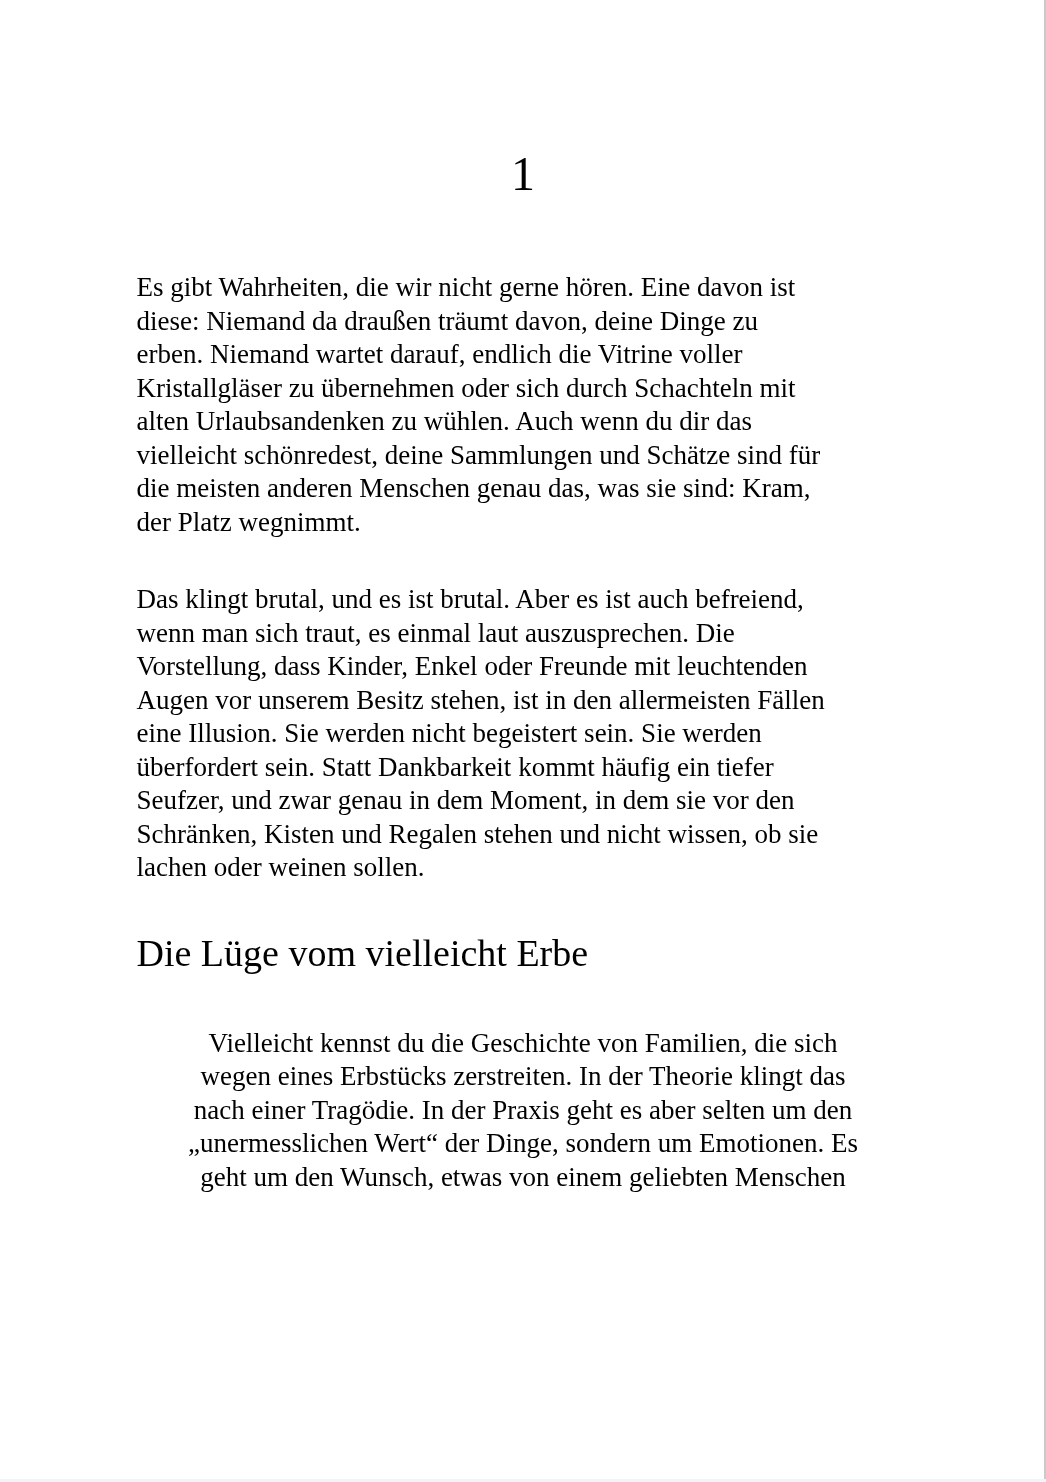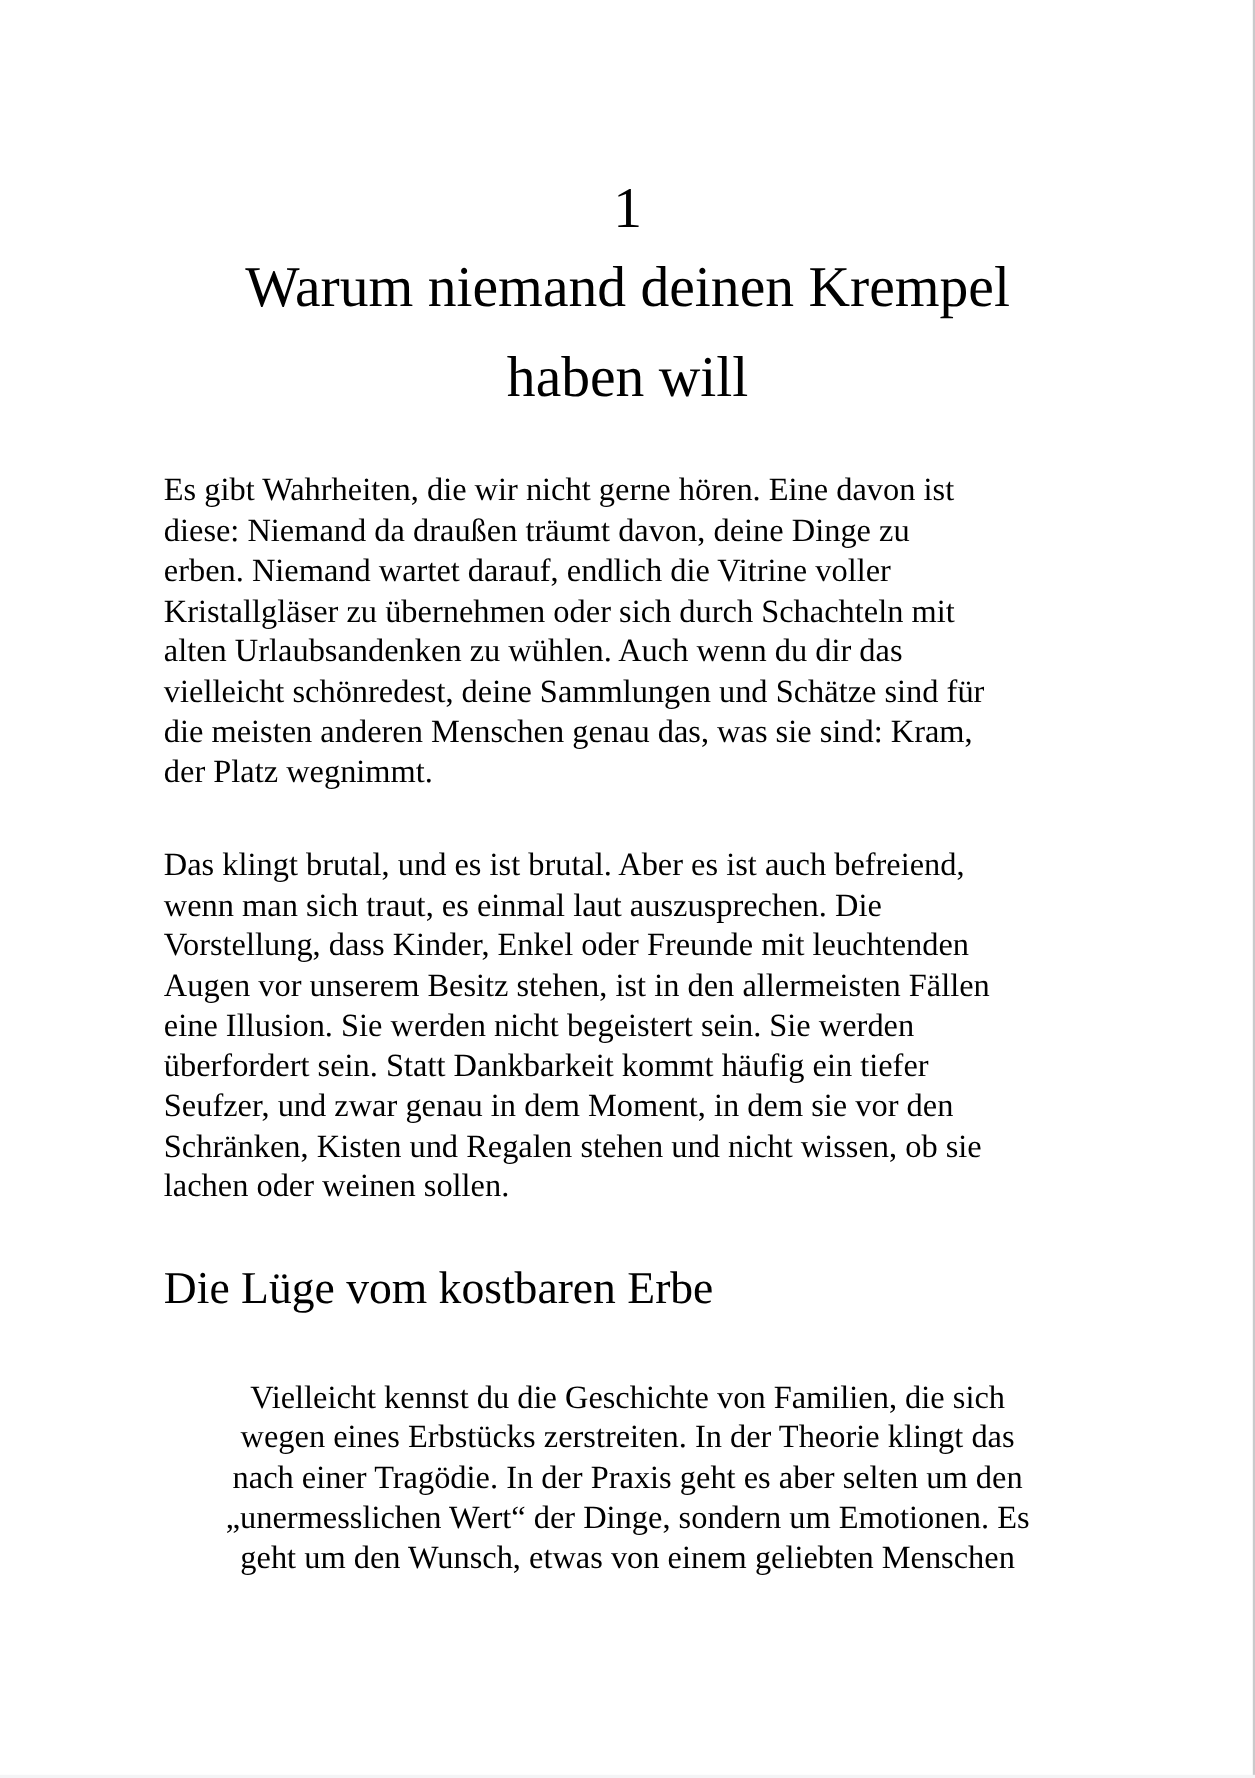--- a/index.html
+++ b/index.html
@@ -37,21 +37,21 @@
     white-space: pre;
   }
   .body-para {
     font-size: 27px;
     line-height: 33.5px;
     margin: 44px 0 0 0;
     white-space: pre;
     text-align: left;
   }
   .body-para.first {
-    margin-top: 40px;
+    margin-top: 69px;
   }
   .body-para.after-heading {
     margin-top: 51px;
     text-align: center;
   }
   .section-heading {
     font-size: 38px;
     font-weight: normal;
     line-height: 46px;
     margin: 45px 0 0 0;
@@ -76,43 +76,41 @@
   }
 </style>
 </head>
 <body>
 
 <div class="page">
   <div class="page-inner">
 
     <div class="chapter-number">1</div>
 
-    <h1 class="chapter-title">Warum niemand deinen Krempel
-haben will</h1>
 
     <p class="body-para first">Es gibt Wahrheiten, die wir nicht gerne hören. Eine davon ist
 diese: Niemand da draußen träumt davon, deine Dinge zu
 erben. Niemand wartet darauf, endlich die Vitrine voller
 Kristallgläser zu übernehmen oder sich durch Schachteln mit
 alten Urlaubsandenken zu wühlen. Auch wenn du dir das
 vielleicht schönredest, deine Sammlungen und Schätze sind für
 die meisten anderen Menschen genau das, was sie sind: Kram,
 der Platz wegnimmt.</p>
 
     <p class="body-para">Das klingt brutal, und es ist brutal. Aber es ist auch befreiend,
 wenn man sich traut, es einmal laut auszusprechen. Die
 Vorstellung, dass Kinder, Enkel oder Freunde mit leuchtenden
 Augen vor unserem Besitz stehen, ist in den allermeisten Fällen
 eine Illusion. Sie werden nicht begeistert sein. Sie werden
 überfordert sein. Statt Dankbarkeit kommt häufig ein tiefer
 Seufzer, und zwar genau in dem Moment, in dem sie vor den
 Schränken, Kisten und Regalen stehen und nicht wissen, ob sie
 lachen oder weinen sollen.</p>
 
-    <h2 class="section-heading">Die Lüge vom kostbaren Erbe</h2>
+    <h2 class="section-heading">Die Lüge vom vielleicht Erbe</h2>
 
     <p class="body-para after-heading">Vielleicht kennst du die Geschichte von Familien, die sich
 wegen eines Erbstücks zerstreiten. In der Theorie klingt das
 nach einer Tragödie. In der Praxis geht es aber selten um den
 „unermesslichen Wert“ der Dinge, sondern um Emotionen. Es
 geht um den Wunsch, etwas von einem geliebten Menschen</p>
 
   </div>
 
   <div class="pane-right-edge"></div>

